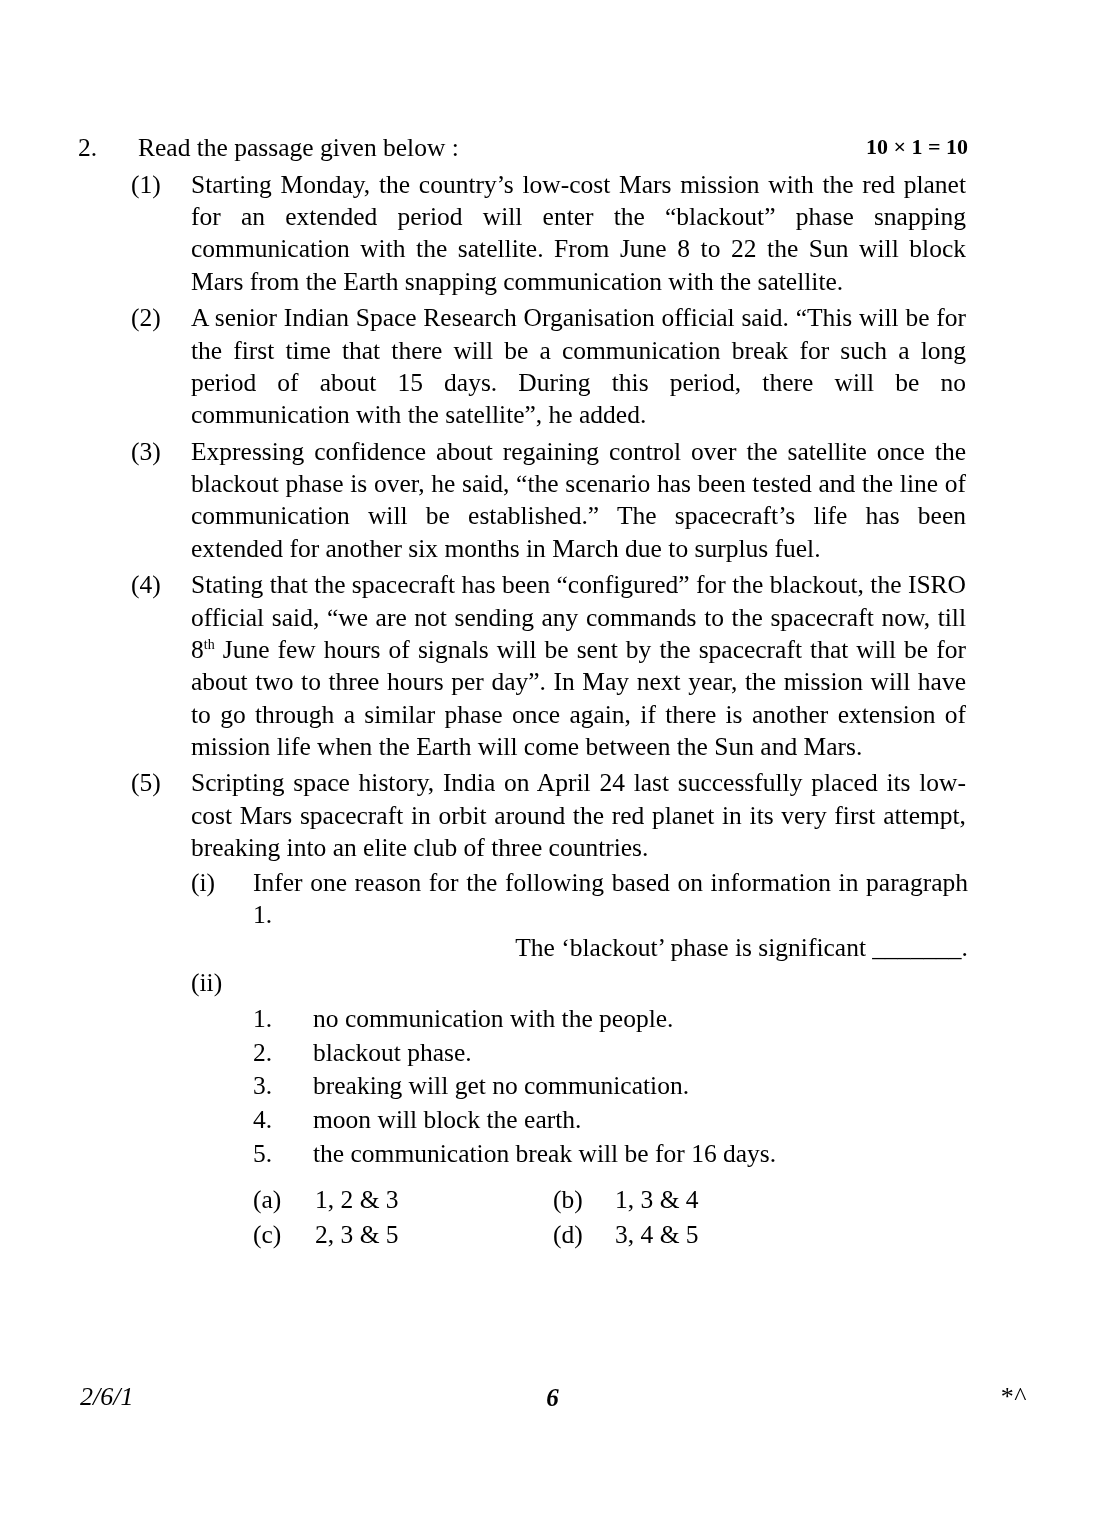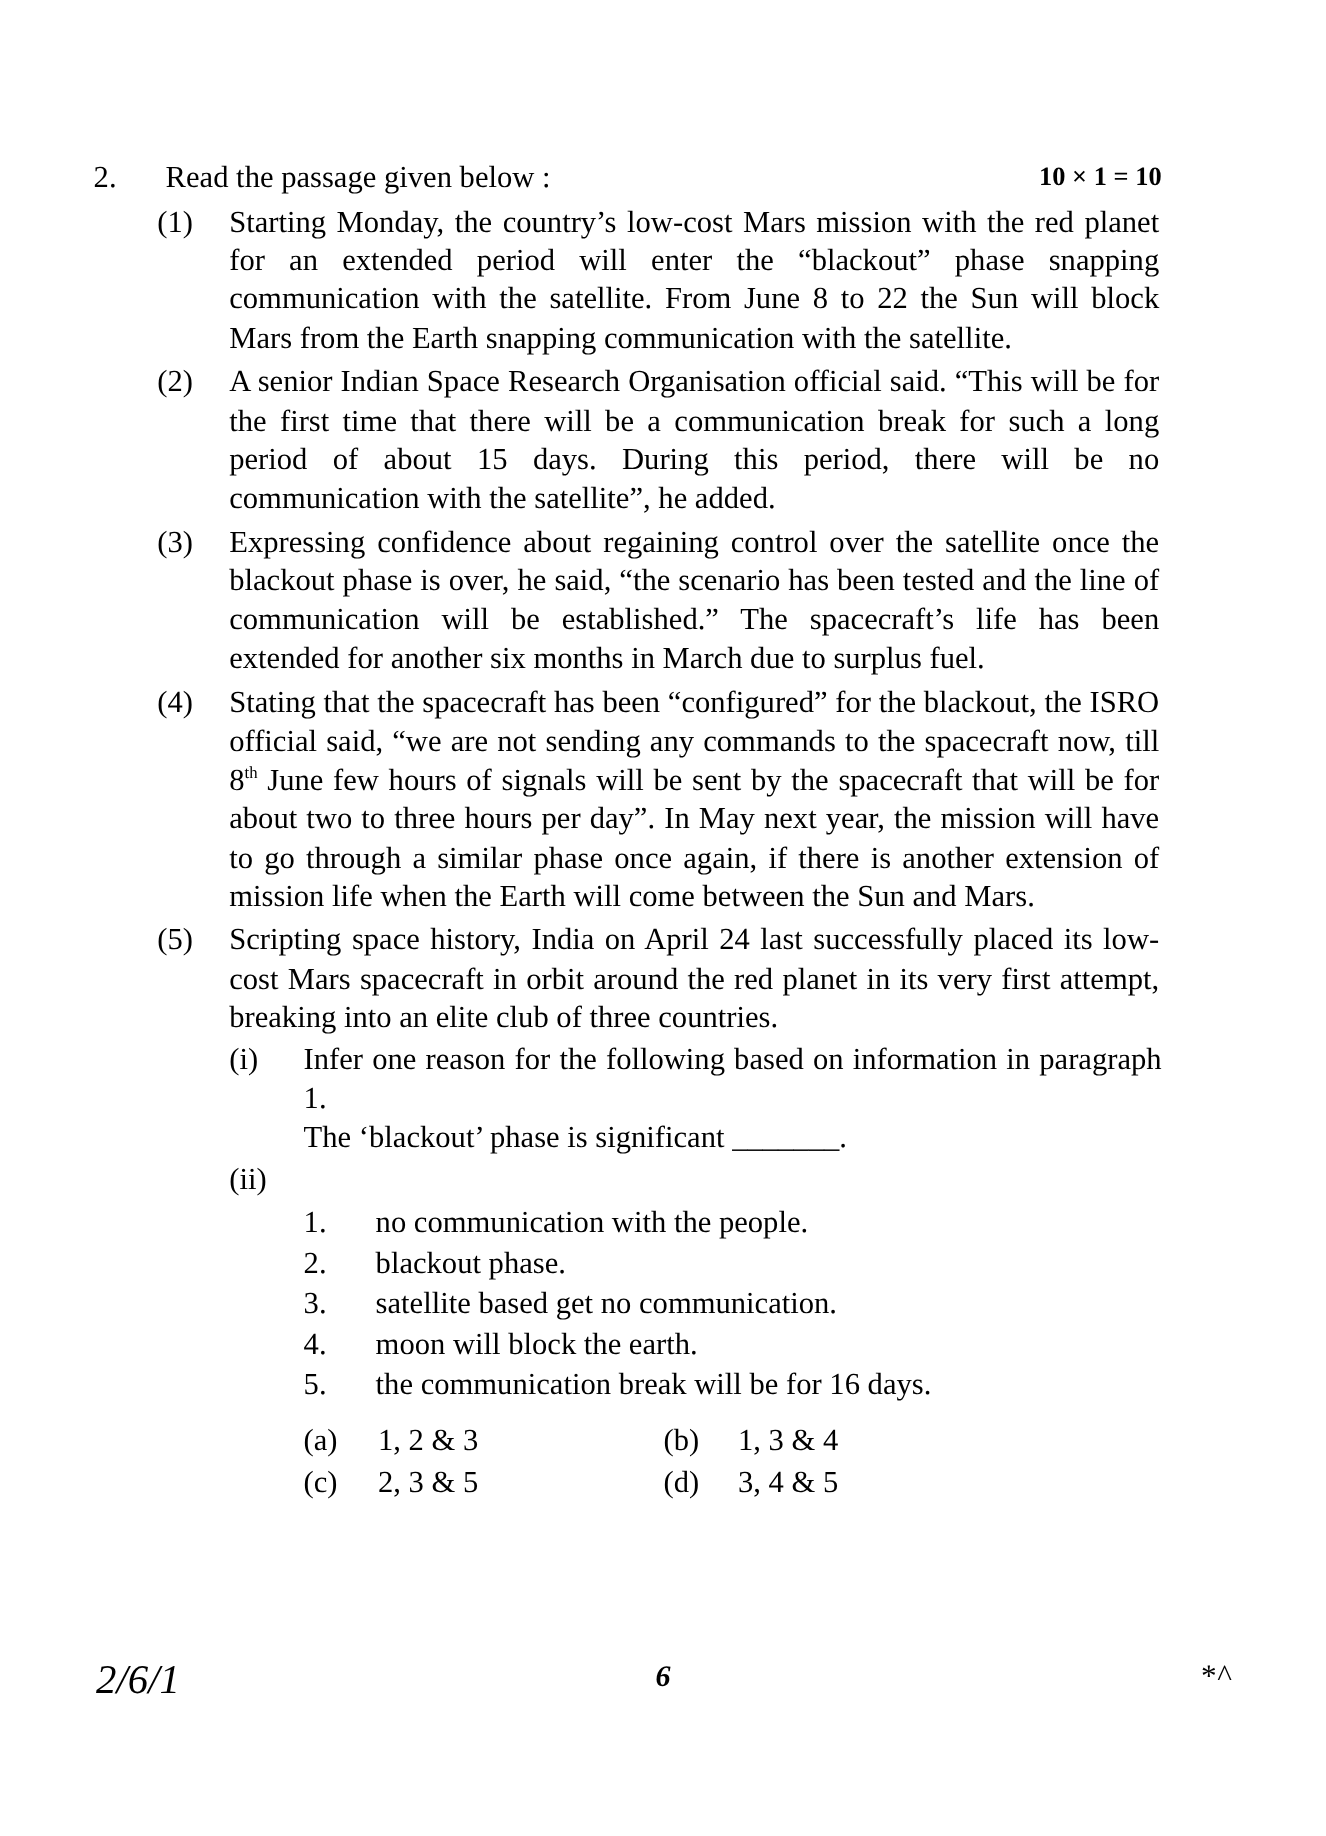--- a/index.html
+++ b/index.html
@@ -84,21 +84,21 @@
     flex: 0 0 62px;
     width: 62px;
     padding-left: 113px;
     box-sizing: content-box;
   }
   .subq-body {
     flex: 1 1 auto;
     text-align: justify;
   }
   .subq-body .line2 {
-    text-align: left;
+    text-align: right;
     margin-top: 1px;
   }
 
   
   .optlist {
     margin-top: 3px;
   }
   .optrow {
     display: flex;
     align-items: flex-start;
@@ -145,21 +145,21 @@
     position: absolute;
     left: 78px;
     right: 78px;
     top: 1382px;
     height: 40px;
   }
   .footer-left {
     position: absolute;
     left: 2px;
     top: 0;
-    font-size: 34px;
+    font-size: 26px;
     font-style: italic;
   }
   .footer-center {
     position: absolute;
     left: 0;
     right: 0;
     top: 2px;
     text-align: center;
     font-size: 25px;
     font-weight: bold;
@@ -228,21 +228,21 @@
       <div class="optrow">
         <div class="onum">1.</div>
         <div class="otext">no communication with the people.</div>
       </div>
       <div class="optrow">
         <div class="onum">2.</div>
         <div class="otext">blackout phase.</div>
       </div>
       <div class="optrow">
         <div class="onum">3.</div>
-        <div class="otext">satellite based get no communication.</div>
+        <div class="otext">breaking will get no communication.</div>
       </div>
       <div class="optrow">
         <div class="onum">4.</div>
         <div class="otext">moon will block the earth.</div>
       </div>
       <div class="optrow">
         <div class="onum">5.</div>
         <div class="otext">the communication break will be for 16 days.</div>
       </div>
     </div>

